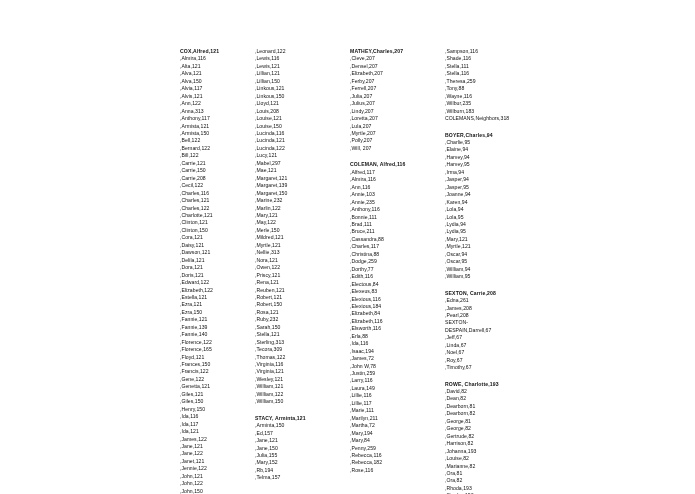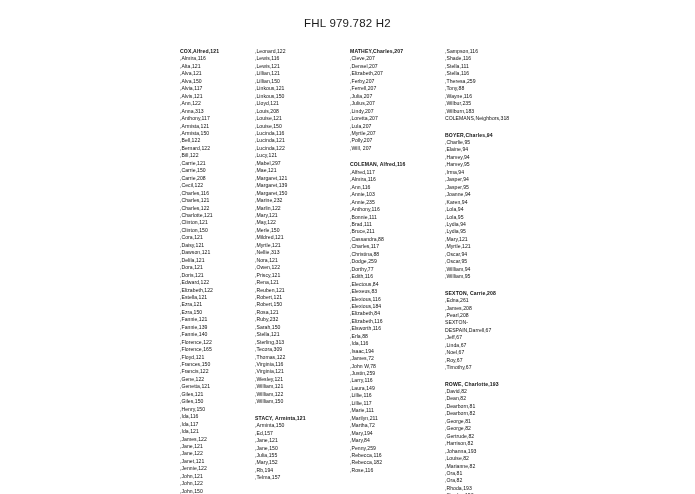--- a/index.html
+++ b/index.html
@@ -66,21 +66,20 @@
   .entry.head {
     font-weight: bold;
     letter-spacing: 0.15px;
   }
 </style>
 </head>
 <body>
 
 <div id="page">
 
-  <div id="page-title">FHL  979.782 H2</div>
 
   <div id="columns">
       <div class="column col-0">
         <div class="block">
           <div class="entry head">COX,Alfred,121</div>
           <div class="entry">,Almira,116</div>
           <div class="entry">,Alta,121</div>
           <div class="entry">,Alva,121</div>
           <div class="entry">,Alva,150</div>
           <div class="entry">,Alvia,117</div>

